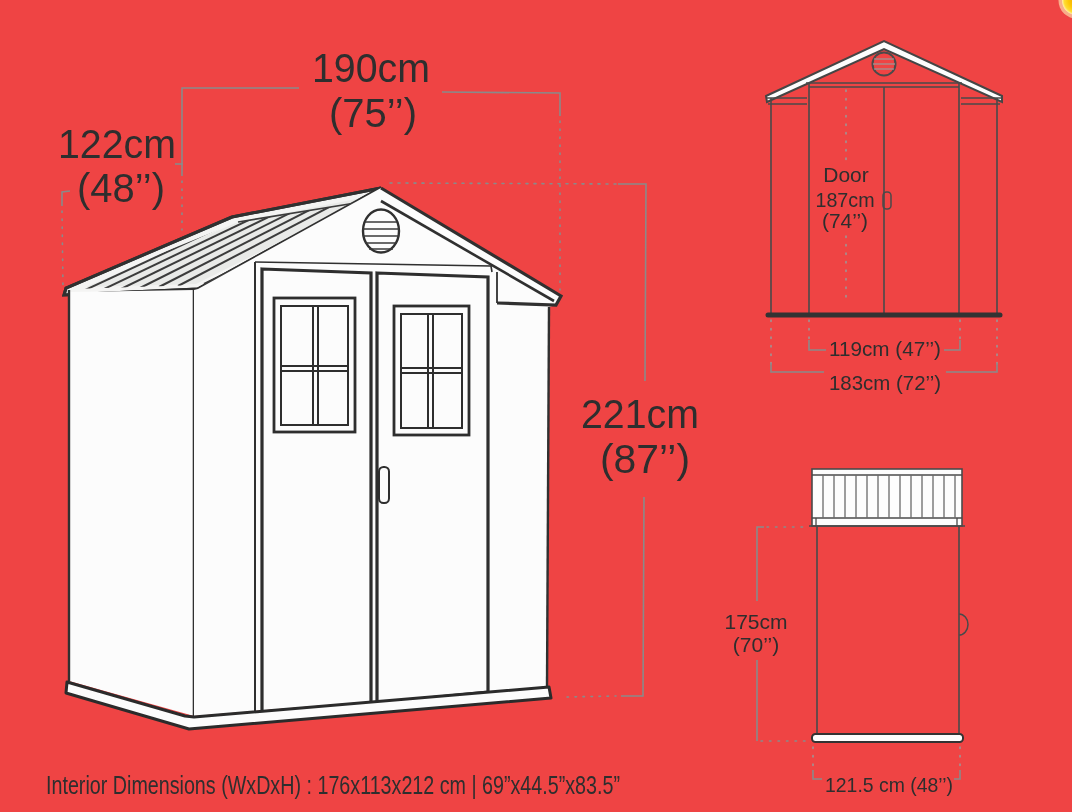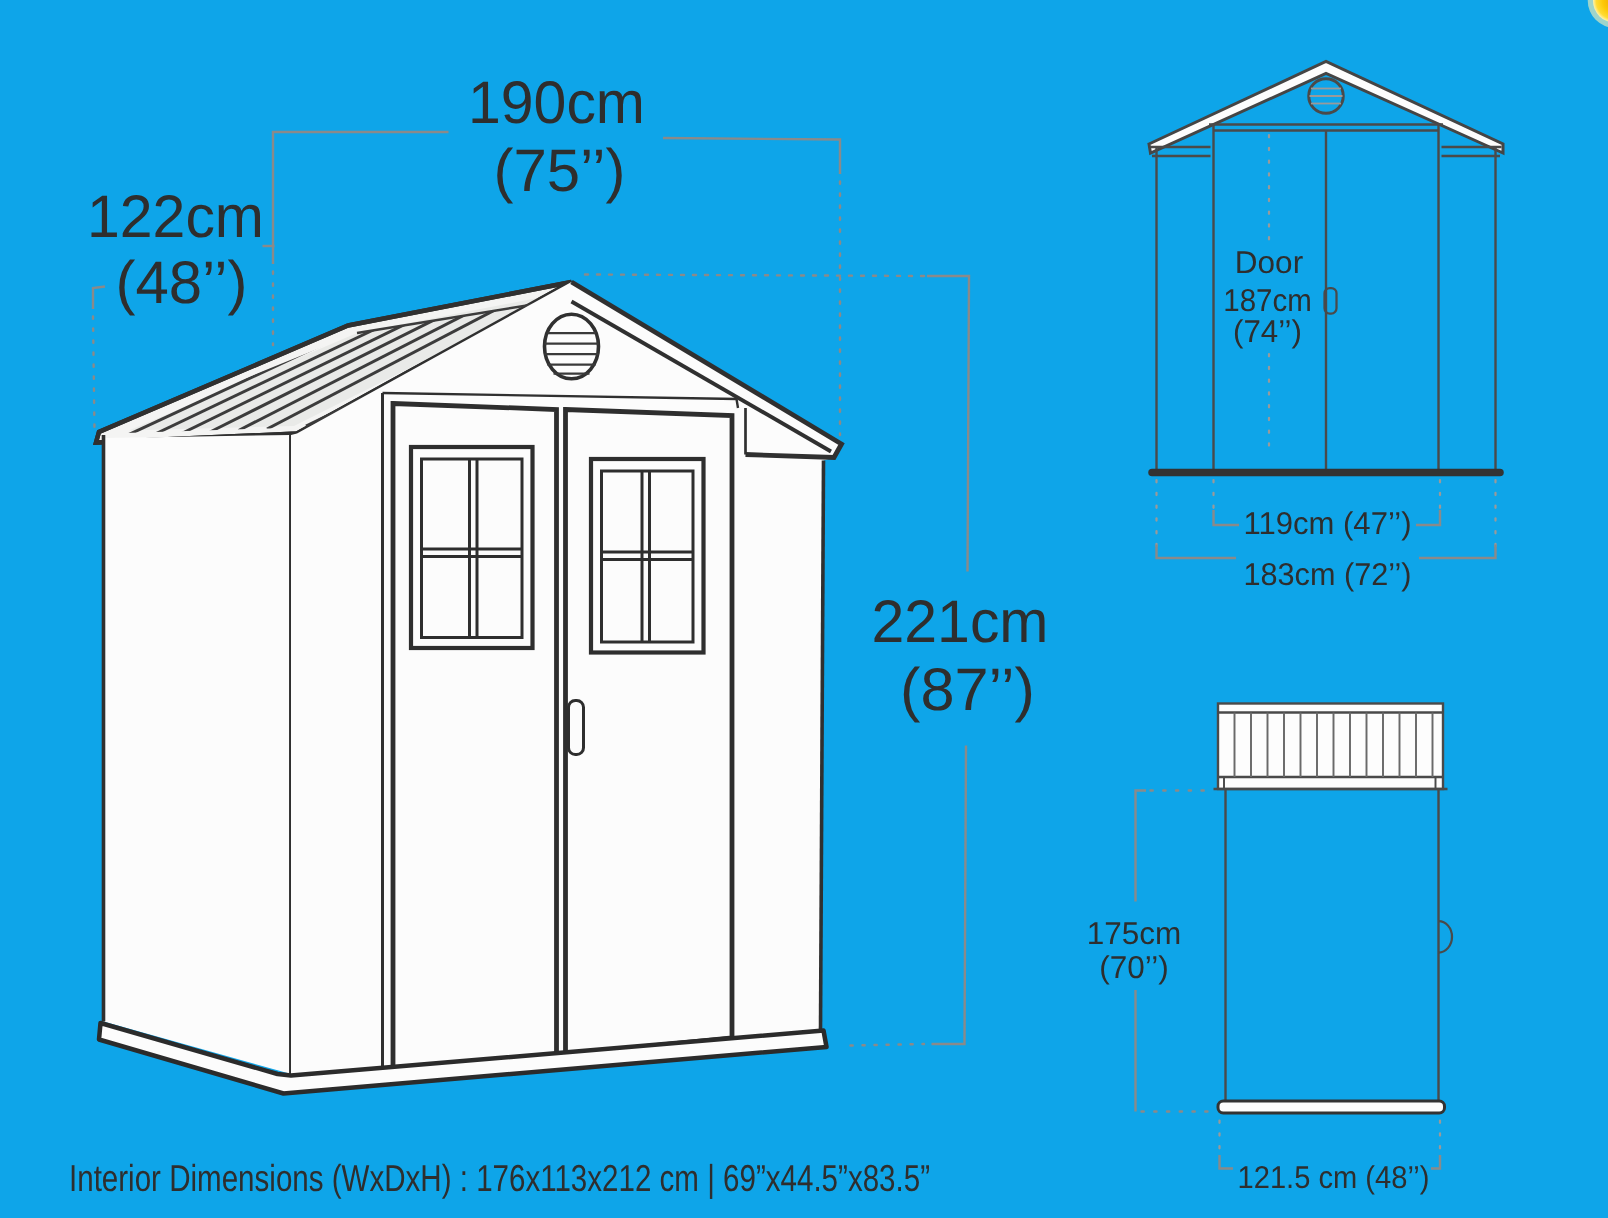--- a/index.html
+++ b/index.html
@@ -1,16 +1,16 @@
 <!DOCTYPE html>
 <html><head>
 <meta charset="utf-8">
 <style>
   html,body{margin:0;padding:0;background:#ffffff;}
-  .page{position:relative;width:1072px;height:812px;background:#0ea5e9;overflow:hidden;
+  .page{position:relative;width:1072px;height:812px;background:#ef4444;overflow:hidden;
         font-family:"Liberation Sans", sans-serif;}
   svg{position:absolute;left:0;top:0;}
   text{fill:#2e2e2e;font-family:"Liberation Sans", sans-serif;}
 </style>
 </head>
 <body>
 <div class="page">
 <svg width="1072" height="812" viewBox="0 0 1072 812">
 
 <g>

